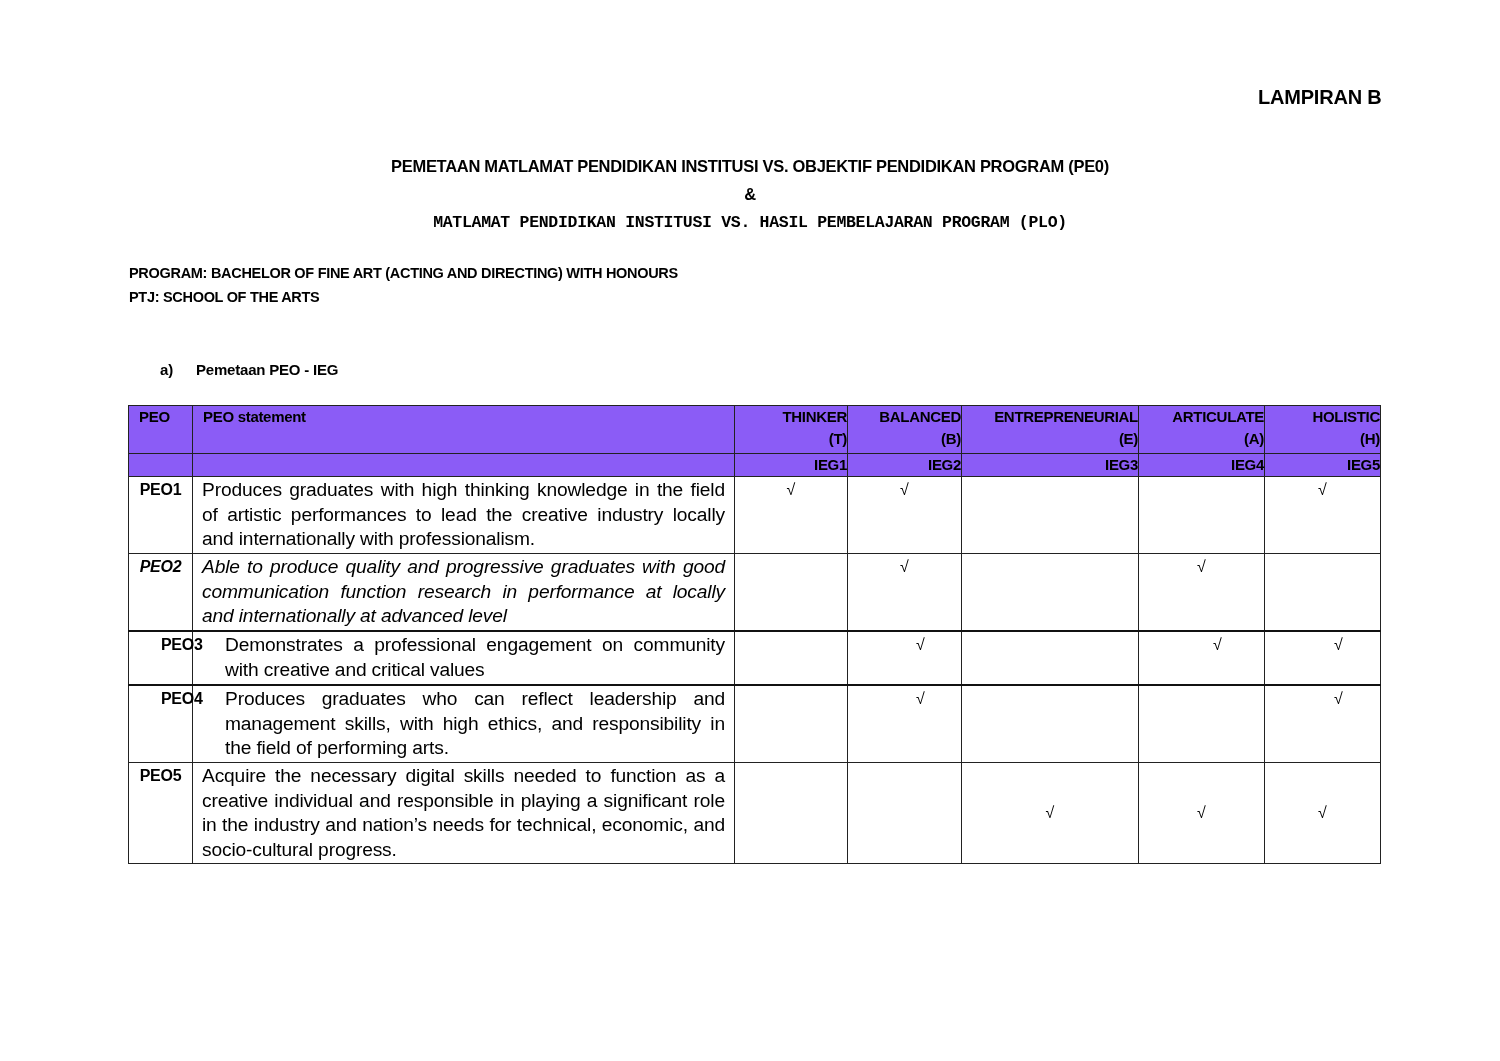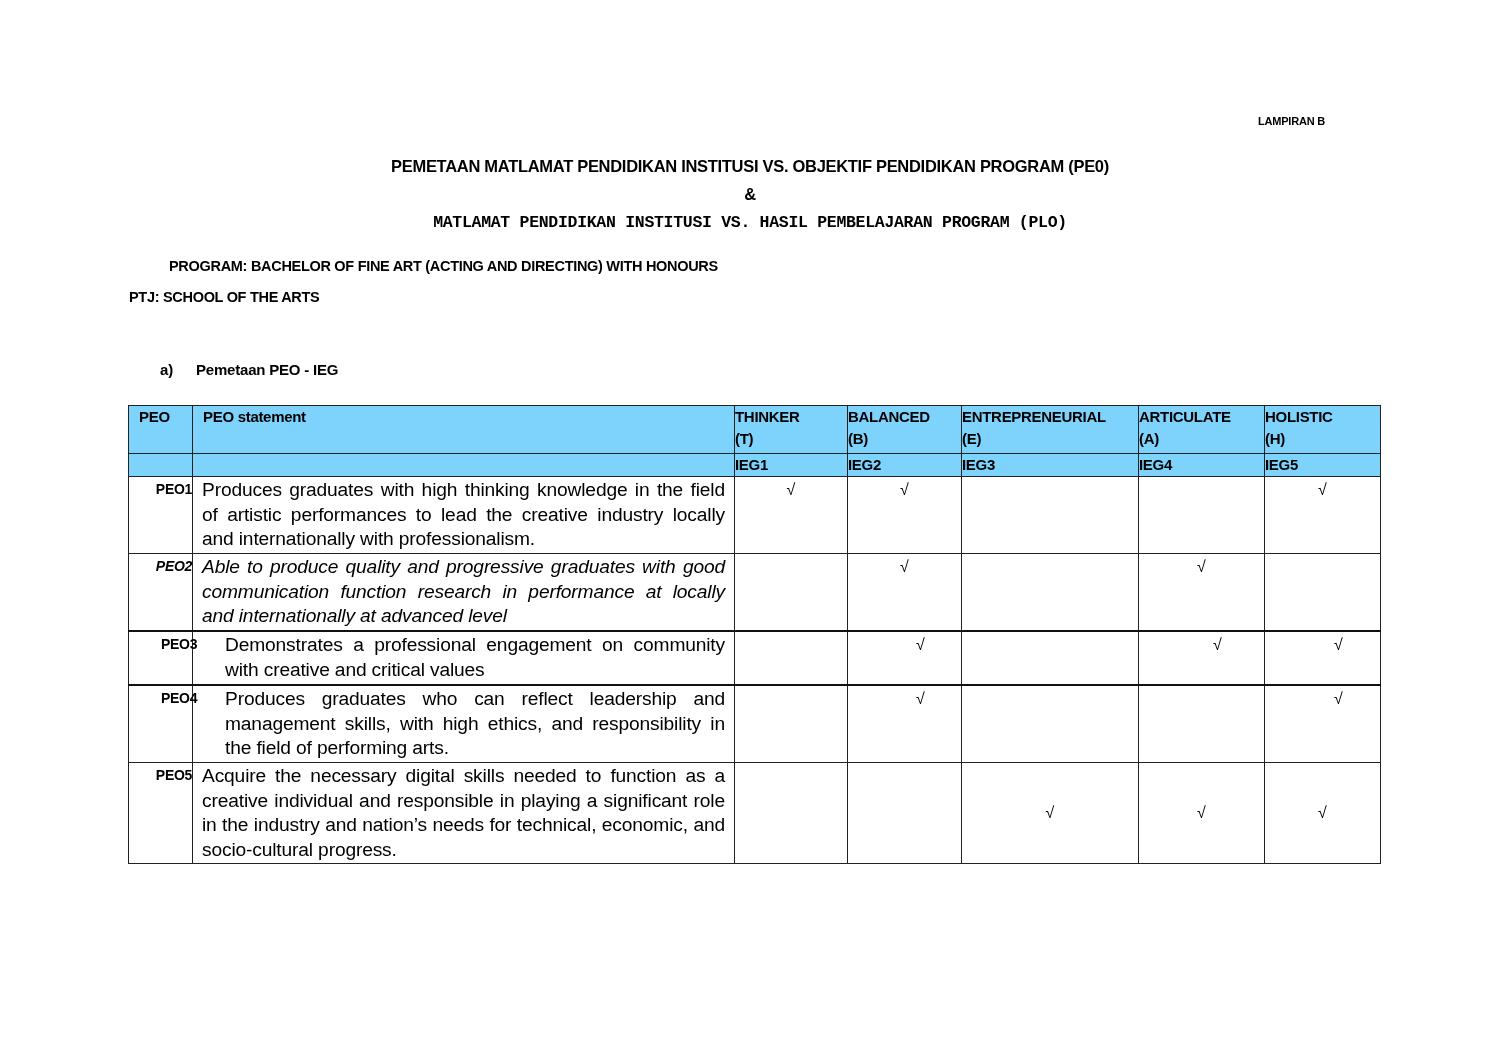--- a/index.html
+++ b/index.html
@@ -1,35 +1,35 @@
 <!DOCTYPE html>
 <html><head>
 <meta charset="utf-8">
 <style>
   html, body { margin: 0; padding: 0; background: #ffffff; }
   body { width: 1500px; height: 1061px; position: relative; overflow: hidden; font-family: "Liberation Sans", sans-serif; color: #000; }
-  #lampiran { position: absolute; top: 115px; left: 1258px; font-size: 11px; font-weight: bold; letter-spacing: -0.2px; }
+  #lampiran { position: absolute; top: 86px; left: 1258px; font-size: 20px; font-weight: bold; letter-spacing: -0.2px; }
   .title { position: absolute; left: 0; width: 1500px; text-align: center; font-size: 16.5px; font-weight: bold; letter-spacing: -0.3px; }
   #title1 { top: 157px; text-align: center; }
   #title-amp { top: 185px; }
   #title2 { top: 213px; font-family: Liberation Mono, monospace; }
   .meta { position: absolute; left: 129px; font-size: 14.5px; font-weight: bold; letter-spacing: -0.3px; }
-  #program { top: 258px; margin-left: 40px; }
+  #program { top: 265px; }
   #ptj { top: 289px; }
   #section { position: absolute; top: 361px; left: 160px; font-size: 15px; font-weight: bold; letter-spacing: -0.2px; }
   #section .lbl { display: inline-block; width: 32px; }
 
   table#peo-table { position: absolute; top: 405px; left: 128px; border-collapse: collapse; width: 1252px; table-layout: fixed; }
   #peo-table td, #peo-table th { border: 1.5px solid #222; padding: 0; vertical-align: top; }
-  #peo-table th { background: #7dd3fc; font-weight: bold; font-size: 15px; letter-spacing: -0.3px; line-height: 22px; }
+  #peo-table th { background: #8b5cf6; font-weight: bold; font-size: 15px; letter-spacing: -0.3px; line-height: 22px; }
   #peo-table th.left { text-align: left; padding-left: 10px; }
-  #peo-table th.center { text-align: left; }
+  #peo-table th.center { text-align: right; }
   #peo-table tr.hdr1 th { height: 47px; }
   #peo-table tr.hdr2 th { height: 22px; line-height: 22px; }
-  #peo-table td.code { text-align: right; font-weight: bold; font-size: 14px; padding-top: 4px; letter-spacing: -0.3px; }
+  #peo-table td.code { text-align: center; font-weight: bold; font-size: 16px; padding-top: 4px; letter-spacing: -0.3px; }
   #peo-table td.stmt { font-size: 19.2px; line-height: 24.5px; text-align: justify; padding: 1px 9px 0 9px; letter-spacing: -0.15px; }
   #peo-table td.mark { text-align: center; font-size: 16px; padding-top: 4px; }
   #peo-table td.mark.mid { vertical-align: middle; padding-top: 0; }
   #peo-table tr.r1 td { height: 72px; }
   #peo-table tr.r2 td { height: 72px; font-style: italic; }
   #peo-table tr.r3 td { height: 48px; }
   #peo-table tr.r4 td { height: 72px; }
   #peo-table tr.r5 td { height: 96px; }
   #peo-table tr.r3 td, #peo-table tr.r4 td { border-top: 2.5px solid #111; padding-left: 32px; }
 </style>

